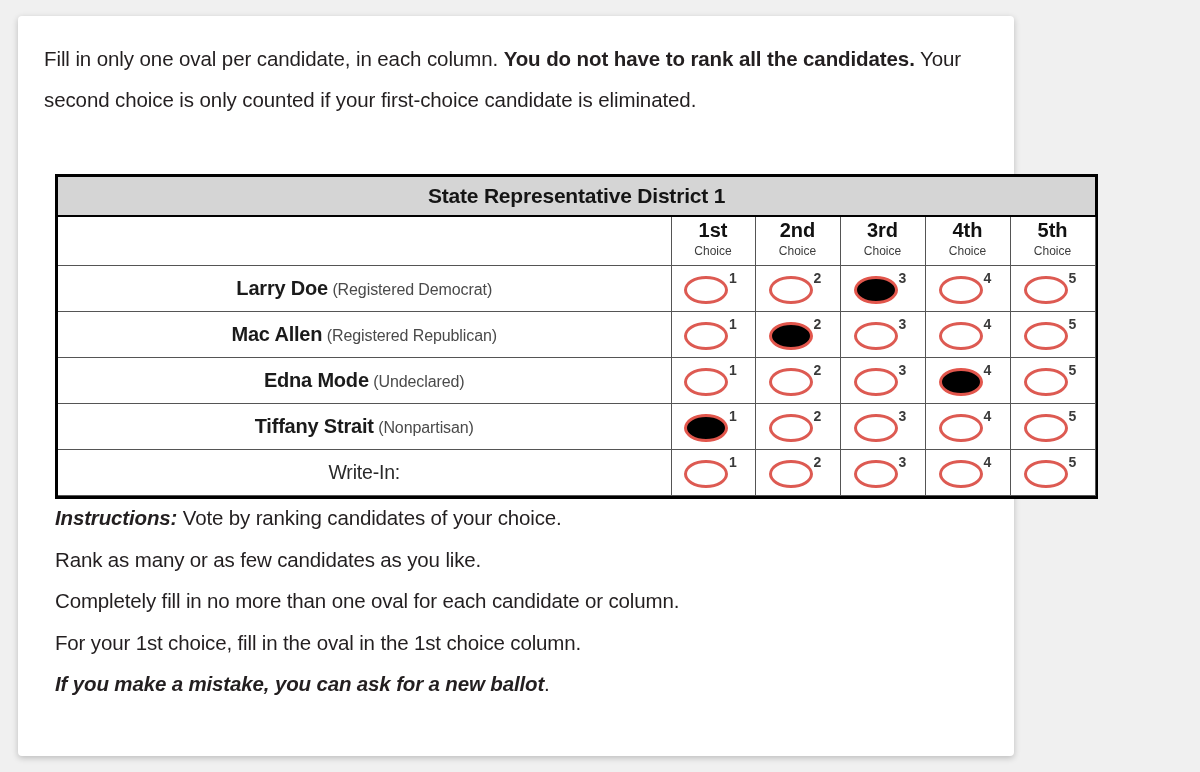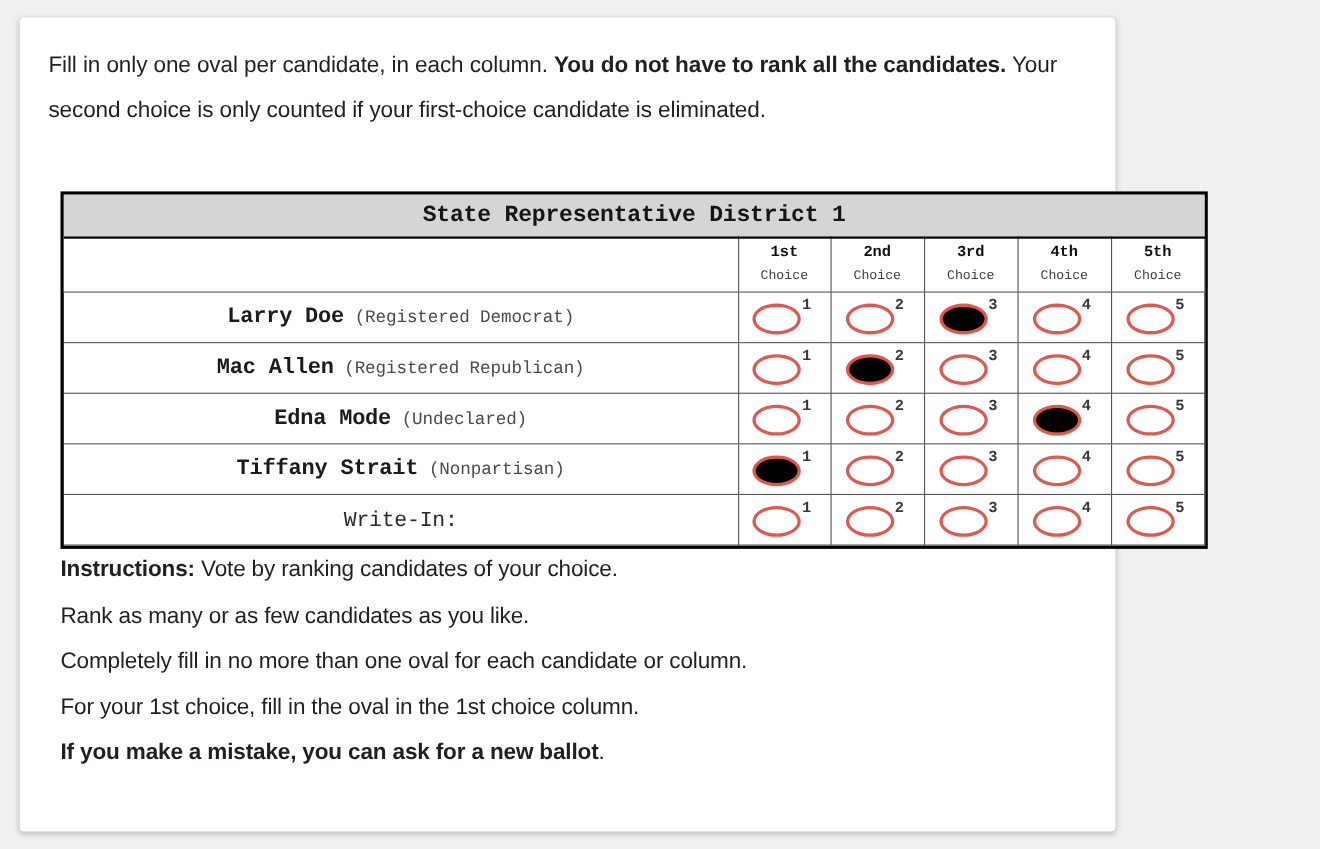--- a/index.html
+++ b/index.html
@@ -47,21 +47,20 @@
     top: 158px;
     width: 1043px;
     border: 3px solid #000;
     box-sizing: border-box;
     background: #fff;
   }
   table.grid {
     border-collapse: collapse;
     width: 100%;
     table-layout: fixed;
-    font-family: Liberation Mono, monospace;
   }
   table.grid td, table.grid th {
     border: 1px solid #555;
     padding: 0;
     margin: 0;
   }
 
   
   .contest-title-cell {
     background: #d5d5d5;
@@ -81,21 +80,21 @@
 
   
   .colhead {
     height: 48px;
     text-align: center;
     vertical-align: middle;
     background: #fff;
   }
   .colhead .ord {
     display: block;
-    font-size: 14px;
+    font-size: 20px;
     font-weight: bold;
     color: #111;
     line-height: 21px;
   }
   .colhead .chz {
     display: block;
     font-size: 12px;
     font-weight: normal;
     color: #3d3d3d;
     line-height: 21px;
@@ -177,21 +176,21 @@
     top: 481px;
     width: 1100px;
   }
   .instructions .line {
     font-size: 20.5px;
     line-height: 41.5px;
     color: #231f20;
     letter-spacing: -0.15px;
     white-space: nowrap;
   }
-  .instructions .line b { font-weight: bold; }
+  .instructions .line b { font-weight: bold; font-style: italic; }
 </style>
 </head>
 <body>
 
 <div class="card">
 
   <p class="intro">
     <span>Fill in only one oval per candidate, in each column. </span><b>You do not have to rank all the candidates.</b><span> Your second choice is only counted if your first-choice candidate is eliminated.</span>
   </p>
 

